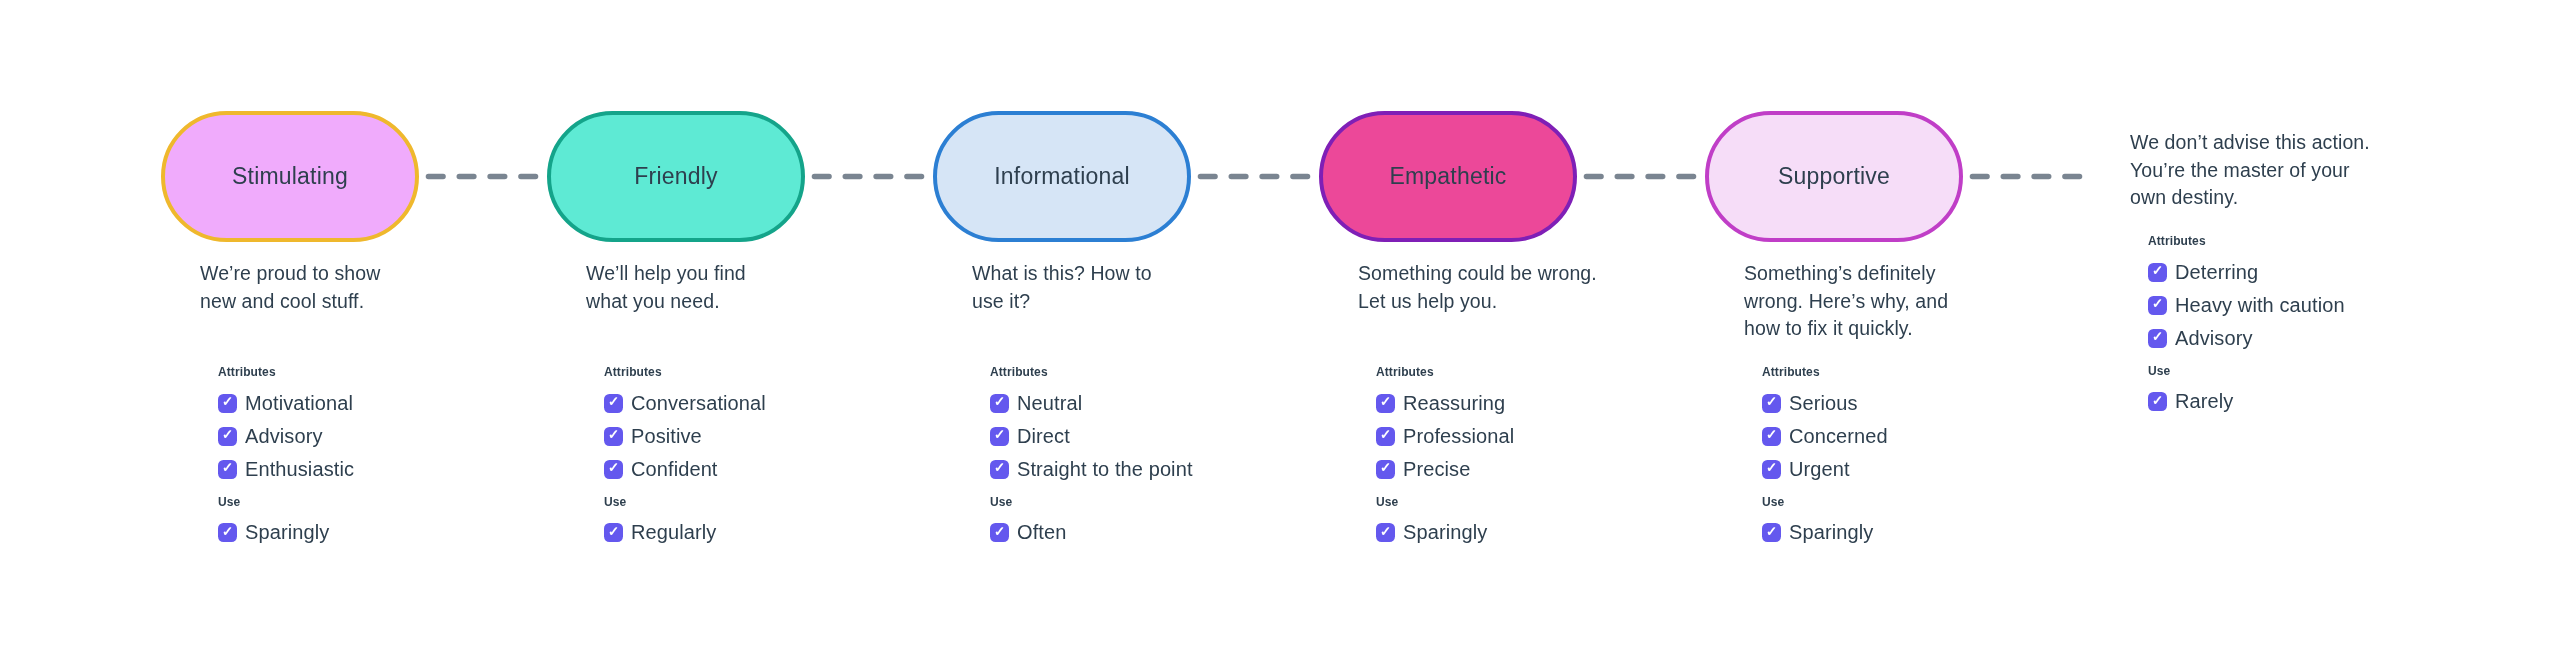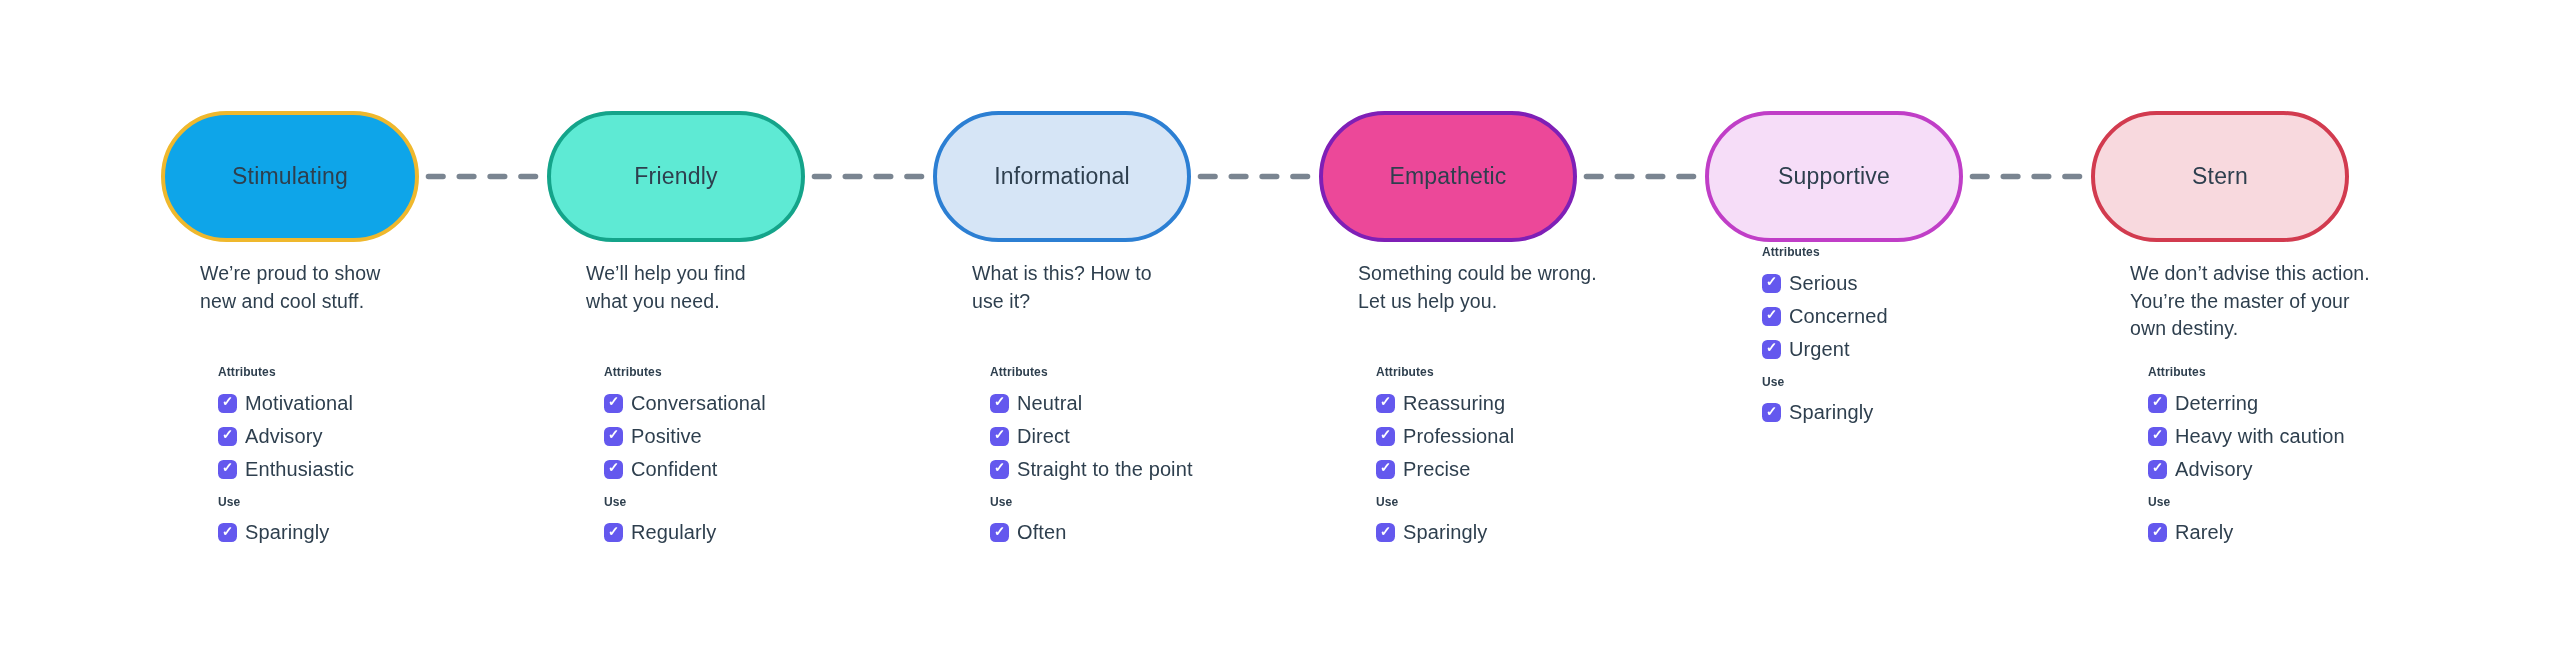--- a/index.html
+++ b/index.html
@@ -90,21 +90,21 @@
   }
   .use-group { margin-top: 12px; }
 </style>
 </head>
 <body style="background: rgb(255, 255, 255); color: rgb(46, 63, 78);">
 
 <main class="board">
   <section class="flow">
 
     <div class="column">
-      <div class="pill" style="border-color: rgb(239, 184, 45); background: #0ea5e9; align-items: center;">
+      <div class="pill" style="border-color: rgb(239, 184, 45); background: #f0abfc; align-items: center;">
         <span class="pill-label">Stimulating</span>
       </div>
       <p class="desc">We’re proud to show
 new and cool stuff.</p>
       <div class="group">
         <div class="group-label">Attributes</div>
         <div class="row">
           <span class="cb" style="background: rgb(100, 88, 238);">
               <span class="check" style="color: rgb(255, 255, 255);">✓</span>
             </span>
@@ -269,20 +269,23 @@
     <div class="connector">
       <svg width="128" height="131" viewBox="0 0 191 195">
         <line x1="14" y1="97.5" x2="177" y2="97.5" stroke="#7a8591" stroke-width="8" stroke-linecap="round" stroke-dasharray="22 24"></line>
       </svg>
     </div>
 
     <div class="column">
       <div class="pill" style="border-color: rgb(192, 62, 199); background: rgb(246, 221, 248);">
         <span class="pill-label">Supportive</span>
       </div>
+      <p class="desc">Something’s definitely
+wrong. Here’s why, and
+how to fix it quickly.</p>
       <div class="group">
         <div class="group-label">Attributes</div>
         <div class="row">
           <span class="cb" style="background: rgb(100, 88, 238);">
               <span class="check" style="color: rgb(255, 255, 255);">✓</span>
             </span>
           <span class="row-label">Serious</span>
         </div>
         <div class="row">
           <span class="cb" style="background: rgb(100, 88, 238);">
@@ -308,23 +311,20 @@
       </div>
     </div>
 
     <div class="connector">
       <svg width="128" height="131" viewBox="0 0 191 195">
         <line x1="14" y1="97.5" x2="177" y2="97.5" stroke="#7a8591" stroke-width="8" stroke-linecap="round" stroke-dasharray="22 24"></line>
       </svg>
     </div>
 
     <div class="column">
-      <div class="pill" style="border-color: rgb(210, 59, 79); background: rgb(248, 217, 222);">
-        <span class="pill-label">Stern</span>
-      </div>
       <p class="desc">We don’t advise this action.
 You’re the master of your
 own destiny.</p>
       <div class="group">
         <div class="group-label">Attributes</div>
         <div class="row">
           <span class="cb" style="background: rgb(100, 88, 238);">
               <span class="check" style="color: rgb(255, 255, 255);">✓</span>
             </span>
           <span class="row-label">Deterring</span>

